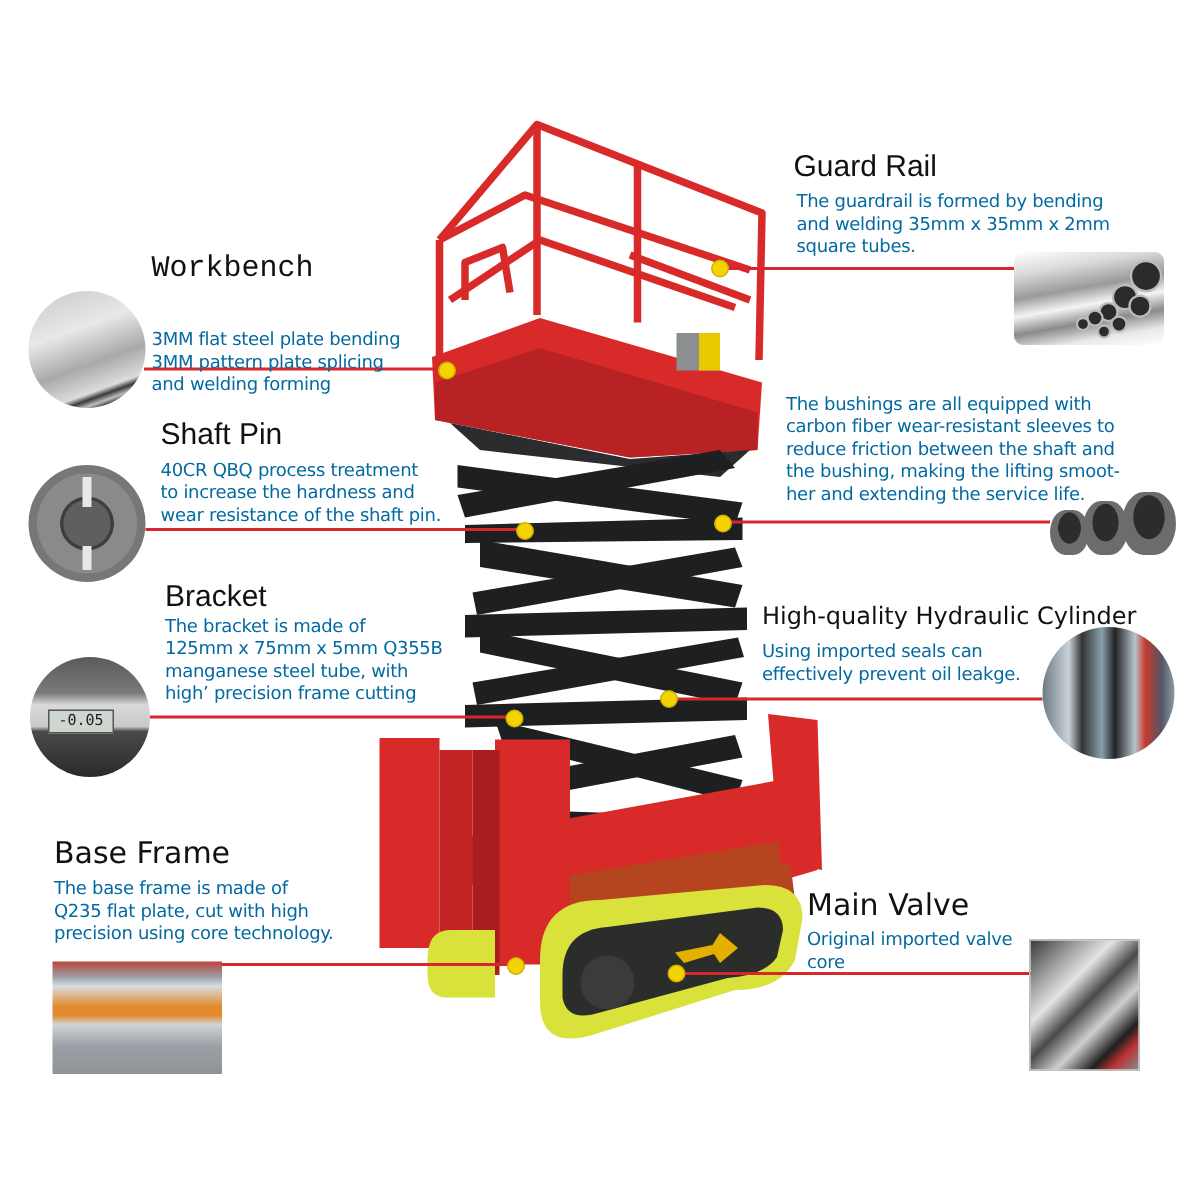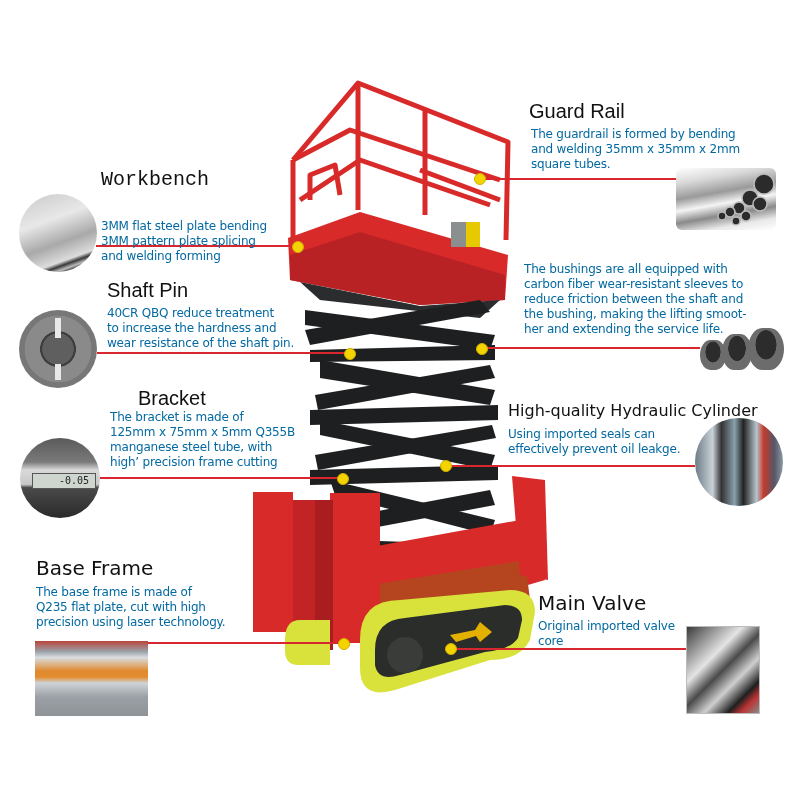--- a/index.html
+++ b/index.html
@@ -114,55 +114,55 @@
   </svg>
 </div>
 
 <div class="abs title" style="left:101px;top:168px;font-family:Liberation Mono, monospace;">Workbench</div>
 <div class="abs desc" style="left:101px;top:195px;margin-top:24px;">3MM flat steel plate bending
 3MM pattern plate splicing
 and welding forming</div>
 <div class="circ thumb-plate" style="left:19px;top:194px;width:78px;height:78px;"></div>
 
 <div class="abs title" style="left:107px;top:279px;">Shaft Pin</div>
-<div class="abs desc" style="left:107px;top:306px;">40CR QBQ reduce treatment
+<div class="abs desc" style="left:107px;top:306px;">40CR QBQ process treatment
 to increase the hardness and
 wear resistance of the shaft pin.</div>
 <div class="circ thumb-pin" style="left:19px;top:310px;width:78px;height:78px;">
   <div style="position:absolute;left:36px;top:8px;width:6px;height:20px;background:#e8e8e8;"></div>
   <div style="position:absolute;left:36px;top:54px;width:6px;height:16px;background:#e8e8e8;"></div>
 </div>
 
 <div class="abs desc" style="left:524px;top:262px;">The bushings are all equipped with
 carbon fiber wear-resistant sleeves to
 reduce friction between the shaft and
 the bushing, making the lifting smoot-
 her and extending the service life.</div>
 <div class="abs" style="left:700px;top:328px;width:90px;height:45px;">
   <div class="bush" style="left:0;top:12px;width:26px;height:30px;"></div>
   <div class="bush" style="left:22px;top:6px;width:30px;height:36px;"></div>
   <div class="bush" style="left:48px;top:0;width:36px;height:42px;"></div>
 </div>
 
-<div class="abs title" style="left:110px;top:387px;margin-left:28px;">Bracket</div>
+<div class="abs title" style="left:110px;top:387px;">Bracket</div>
 <div class="abs desc" style="left:110px;top:410px;">The bracket is made of
 125mm x 75mm x 5mm Q355B
 manganese steel tube, with
 high’ precision frame cutting</div>
 <div class="circ thumb-caliper" style="left:20px;top:438px;width:80px;height:80px;">
-  <div style="position:absolute;left:12px;top:35px;width:42px;height:14px;background:#cfd6cf;border:1px solid #555;font-family:'DejaVu Sans Mono',monospace;font-size:10px;line-height:14px;text-align:center;color:#222;padding-left:20px;">-0.05</div>
+  <div style="position:absolute;left:12px;top:35px;width:42px;height:14px;background:#cfd6cf;border:1px solid #555;font-family:'DejaVu Sans Mono',monospace;font-size:10px;line-height:14px;text-align:center;color:#222;">-0.05</div>
 </div>
 
 <div class="abs title" style="left:508px;top:401px;font-size:16px;font-family:'DejaVu Sans',sans-serif;">High-quality Hydraulic Cylinder</div>
 <div class="abs desc" style="left:508px;top:427px;">Using imported seals can
 effectively prevent oil leakge.</div>
 <div class="circ thumb-cyl" style="left:695px;top:418px;width:88px;height:88px;"></div>
 
 <div class="abs title" style="left:36px;top:556px;font-family:'DejaVu Sans',sans-serif;">Base Frame</div>
 <div class="abs desc" style="left:36px;top:585px;">The base frame is made of
 Q235 flat plate, cut with high
-precision using laser technology.</div>
+precision using core technology.</div>
 <div class="abs photo-base" style="left:35px;top:641px;width:113px;height:75px;"></div>
 
 <div class="abs title" style="left:538px;top:591px;font-family:'DejaVu Sans',sans-serif;">Main Valve</div>
 <div class="abs desc" style="left:538px;top:619px;">Original imported valve
 core</div>
 <div class="abs photo-valve" style="left:686px;top:626px;width:72px;height:86px;"></div>
 
 </body></html>

